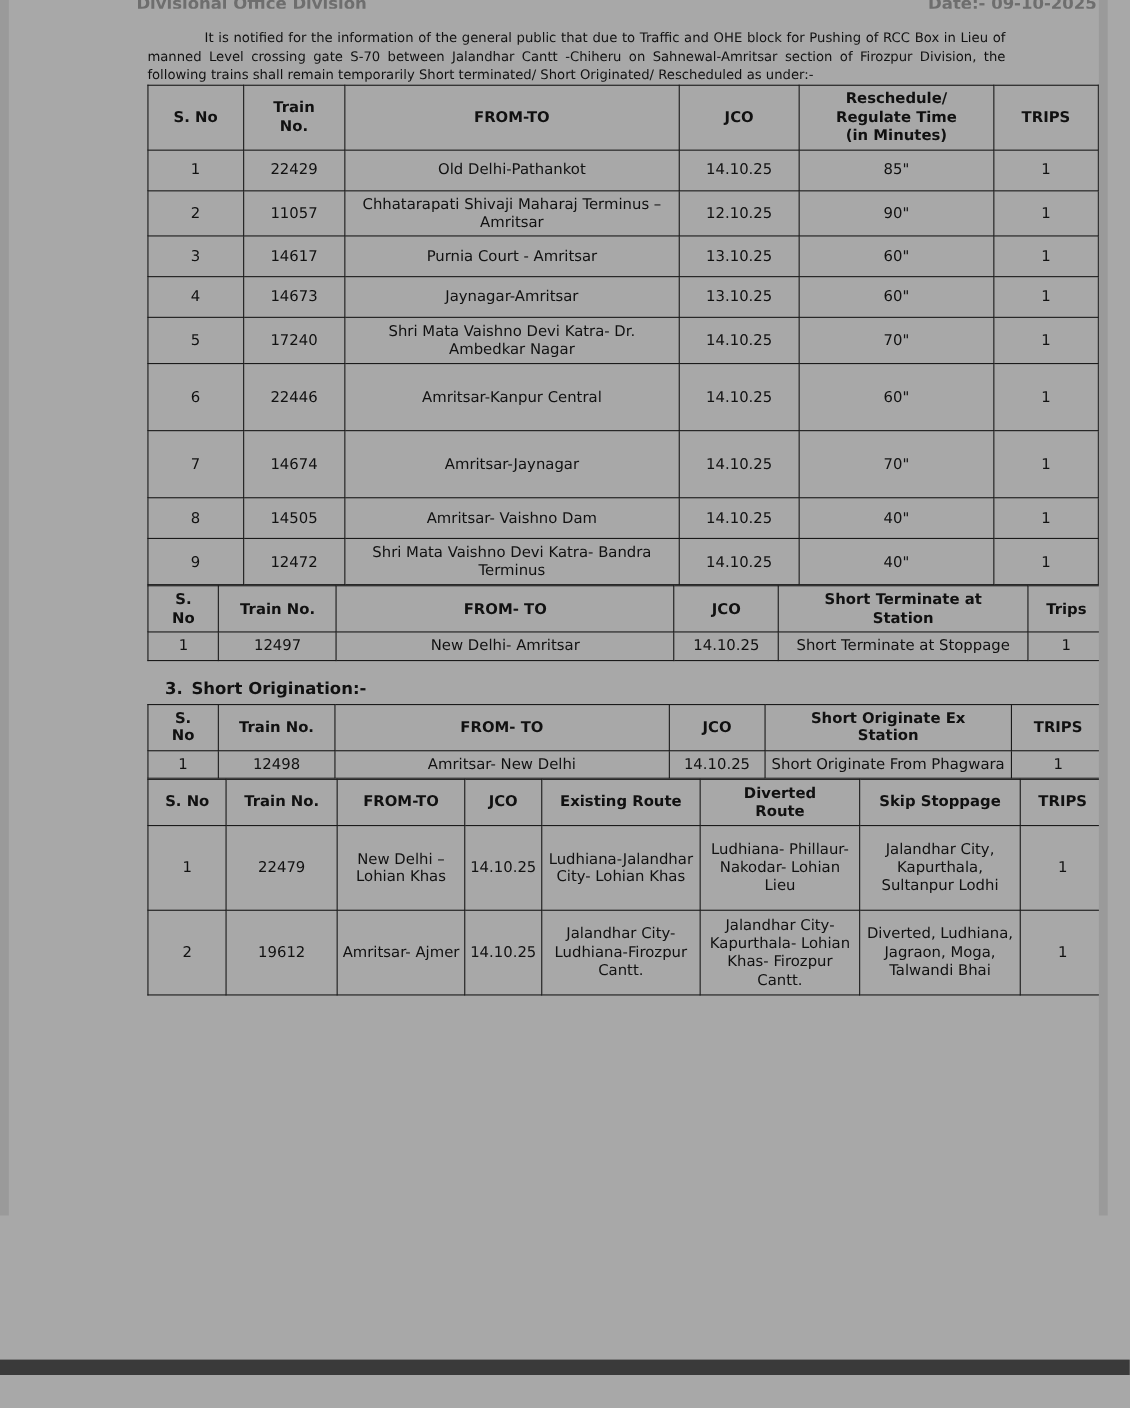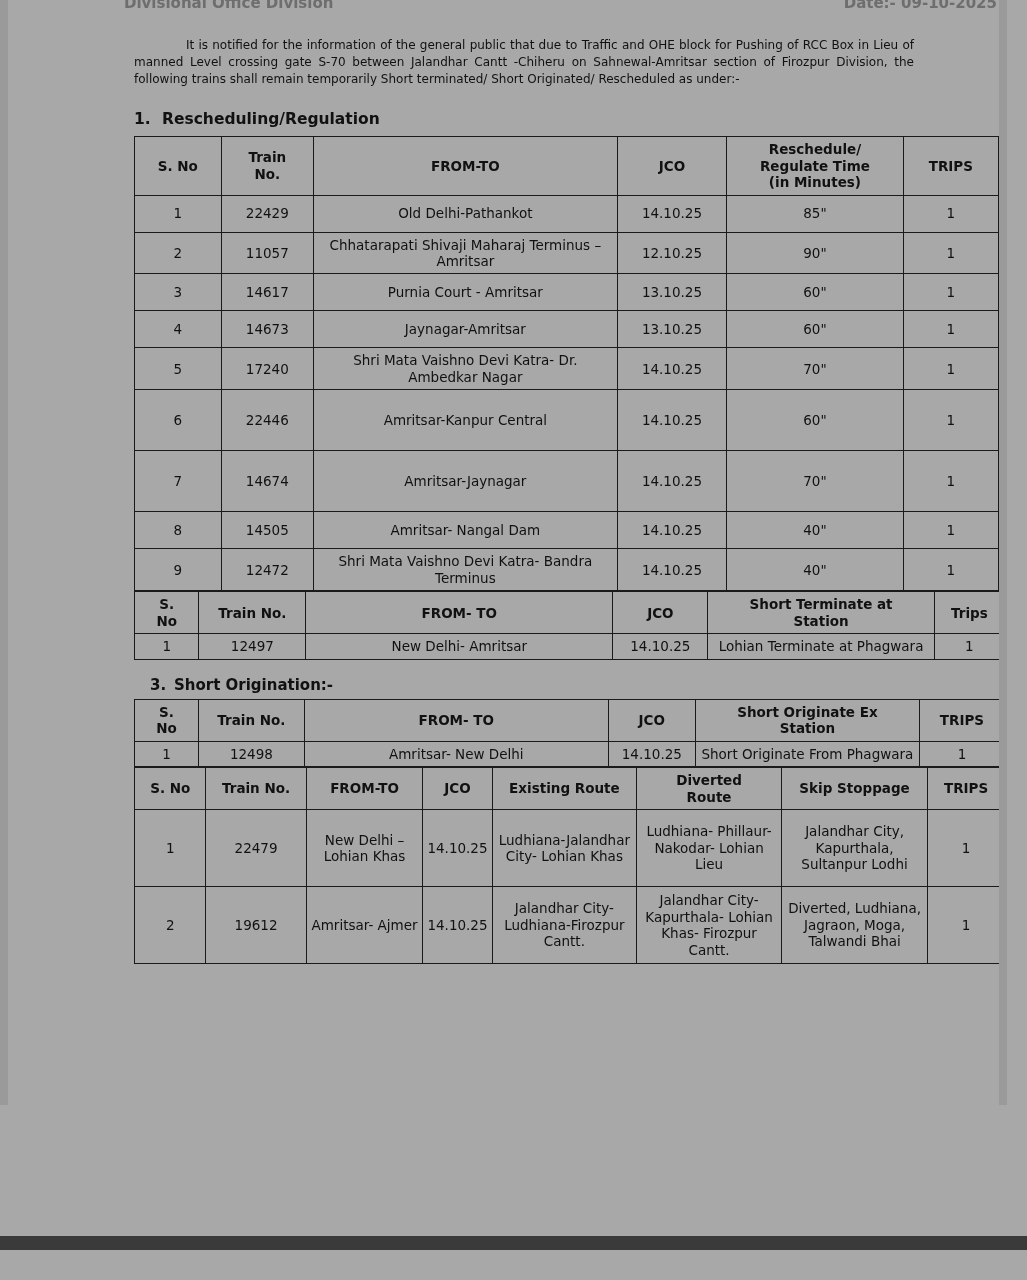--- a/index.html
+++ b/index.html
@@ -15,21 +15,21 @@
     position: relative;
     overflow: hidden;
   }
   .page {
     position: absolute;
     left: 0;
     top: 0;
     width: 1007px;
     height: 1105px;
     background: #a8a8a8;
-    padding: 15px 10px;
+    padding: 4px 10px;
   }
   .header-line {
     position: absolute;
     top: -6px;
     left: 124px;
     right: 30px;
     height: 14px;
     overflow: hidden;
     font-weight: bold;
     font-size: 15px;
@@ -161,23 +161,20 @@
   <div class="page-edge-left"></div>
   <div class="page-edge-right"></div>
 
   <div class="header-line">
     <span>Divisional Office Division</span>
     <span>Date:- 09-10-2025</span>
   </div>
 
   <div class="body-text"><span class="indent"></span><span>It is notified for the information of the general public that due to Traffic and OHE block for Pushing of RCC Box in Lieu of manned Level crossing gate S-70 between Jalandhar Cantt -Chiheru on Sahnewal-Amritsar section of Firozpur Division, the following trains shall remain temporarily Short terminated/ Short Originated/ Rescheduled as under:-</span></div>
 
-  <div class="sec-title">
-    <span class="num">1.</span><span>Rescheduling/Regulation</span>
-  </div>
 
   <table id="table-reschedule">
     <thead>
       <tr>
         <th class="c0">S. No</th>
         <th class="c1">
           <div>Train</div>
           <div>No.</div>
         </th>
         <th class="c2">FROM-TO</th>
@@ -243,21 +240,21 @@
         <td>7</td>
         <td>14674</td>
         <td>Amritsar-Jaynagar</td>
         <td>14.10.25</td>
         <td>70"</td>
         <td>1</td>
       </tr>
       <tr>
         <td>8</td>
         <td>14505</td>
-        <td>Amritsar- Nangal Dam</td>
+        <td>Amritsar- Vaishno Dam</td>
         <td>14.10.25</td>
         <td>40"</td>
         <td>1</td>
       </tr>
       <tr>
         <td>9</td>
         <td>12472</td>
         <td>Shri Mata Vaishno Devi Katra- Bandra Terminus</td>
         <td>14.10.25</td>
         <td>40"</td>
@@ -283,21 +280,21 @@
         </th>
         <th class="c5">Trips</th>
       </tr>
     </thead>
     <tbody>
       <tr>
         <td>1</td>
         <td>12497</td>
         <td>New Delhi- Amritsar</td>
         <td>14.10.25</td>
-        <td>Lohian Terminate at Phagwara</td>
+        <td>Short Terminate at Stoppage</td>
         <td>1</td>
       </tr>
     </tbody>
   </table>
 
   <div class="sec-title-2">
     <span class="num">3.</span><span>Short Origination:-</span>
   </div>
 
   <table id="table-shortorig">

